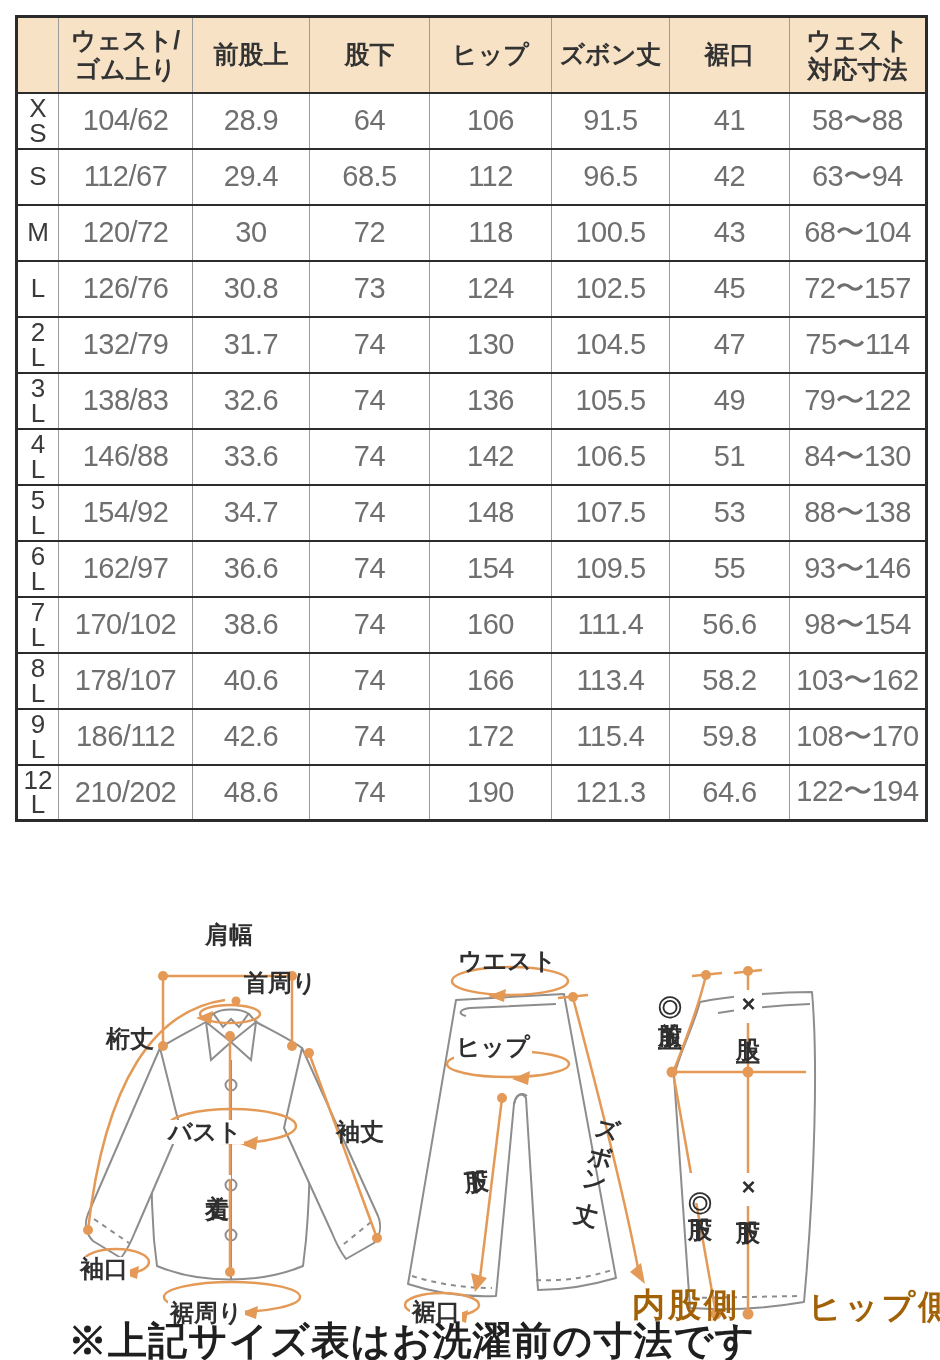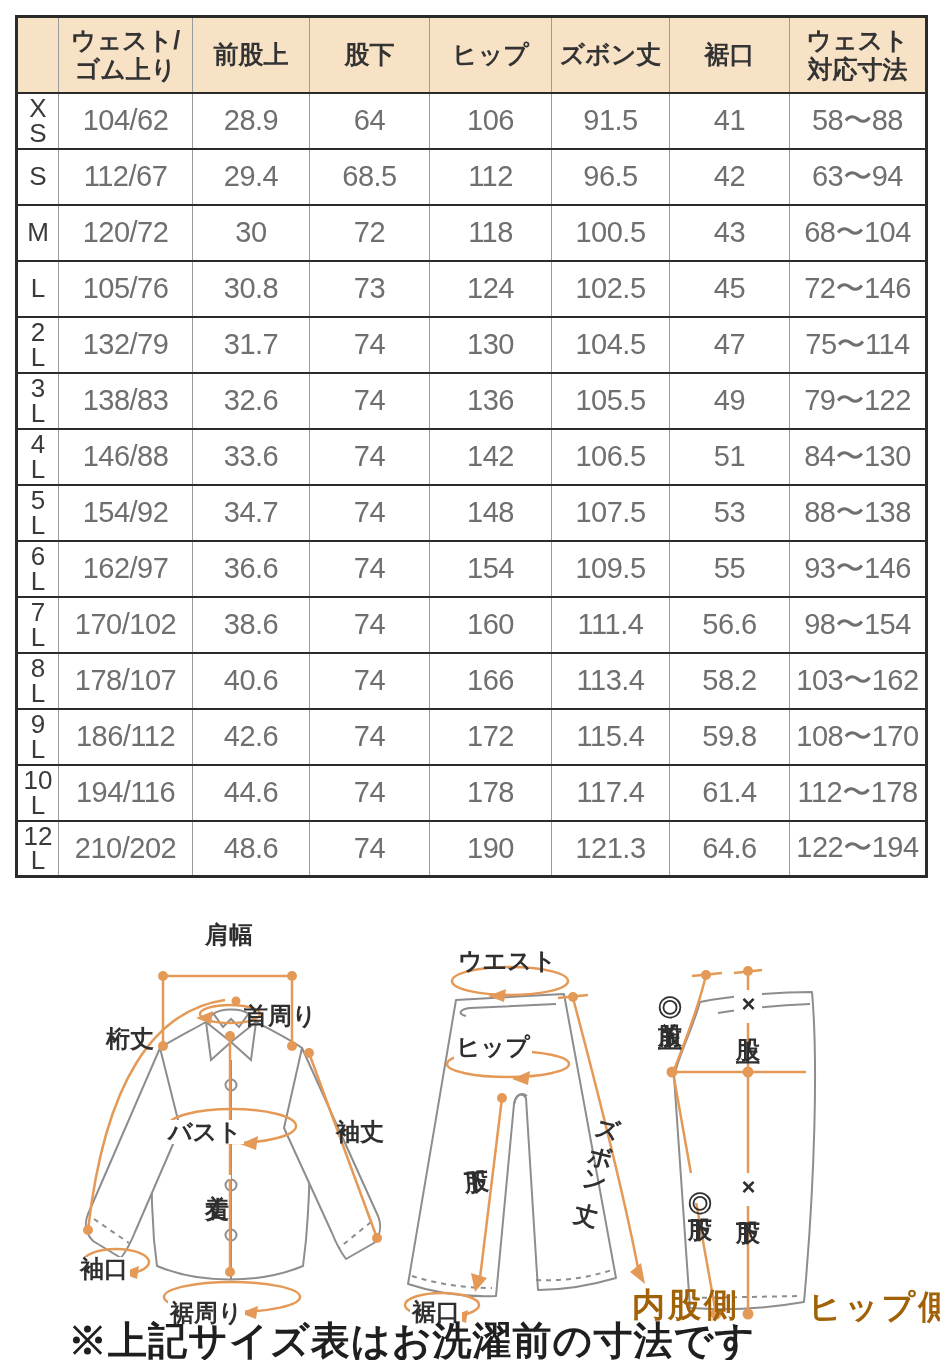--- a/index.html
+++ b/index.html
@@ -118,27 +118,27 @@
           <td class="val">120/72</td>
           <td class="val">30</td>
           <td class="val">72</td>
           <td class="val">118</td>
           <td class="val">100.5</td>
           <td class="val">43</td>
           <td class="val">68〜104</td>
         </tr>
         <tr>
           <td class="size">L</td>
-          <td class="val">105/76</td>
+          <td class="val">126/76</td>
           <td class="val">30.8</td>
           <td class="val">73</td>
           <td class="val">124</td>
           <td class="val">102.5</td>
           <td class="val">45</td>
-          <td class="val">72〜146</td>
+          <td class="val">72〜157</td>
         </tr>
         <tr>
           <td class="size">2
 L</td>
           <td class="val">132/79</td>
           <td class="val">31.7</td>
           <td class="val">74</td>
           <td class="val">130</td>
           <td class="val">104.5</td>
           <td class="val">47</td>
@@ -213,31 +213,20 @@
         <tr>
           <td class="size">9
 L</td>
           <td class="val">186/112</td>
           <td class="val">42.6</td>
           <td class="val">74</td>
           <td class="val">172</td>
           <td class="val">115.4</td>
           <td class="val">59.8</td>
           <td class="val">108〜170</td>
-        </tr>
-        <tr>
-          <td class="size">10
-L</td>
-          <td class="val">194/116</td>
-          <td class="val">44.6</td>
-          <td class="val">74</td>
-          <td class="val">178</td>
-          <td class="val">117.4</td>
-          <td class="val">61.4</td>
-          <td class="val">112〜178</td>
         </tr>
         <tr>
           <td class="size">12
 L</td>
           <td class="val">210/202</td>
           <td class="val">48.6</td>
           <td class="val">74</td>
           <td class="val">190</td>
           <td class="val">121.3</td>
           <td class="val">64.6</td>
@@ -332,21 +321,21 @@
         <path class="o" d="M668,1072 L806,1072"></path>
         <circle class="od" cx="672" cy="1072" r="5.5"></circle>
         <circle class="od" cx="748" cy="1072" r="5.5"></circle>
         <path class="o" d="M674,1078 L716,1314"></path>
         <circle class="od" cx="716" cy="1314" r="5.5"></circle>
         <circle class="od" cx="748" cy="1314" r="5.5"></circle>
       </g>
     </svg>
 
     <div class="dlabel wbg" style="left:203px;top:-12px;">肩幅</div>
-    <div class="dlabel" style="left:244px;top:69px;">首周り</div>
+    <div class="dlabel" style="left:244px;top:36px;">首周り</div>
     <div class="dlabel" style="left:106px;top:92px;">桁丈</div>
     <div class="dlabel wbg" style="left:166px;top:185px;">バスト</div>
     <div class="dlabel vlabel wbg" style="left:203px;top:240px;">着丈</div>
     <div class="dlabel" style="left:336px;top:185px;">袖丈</div>
     <div class="dlabel wbg" style="left:78px;top:322px;">袖口</div>
     <div class="dlabel wbg" style="left:168px;top:366px;">裾周り</div>
 
     <div class="dlabel" style="left:458px;top:14px;">ウエスト</div>
     <div class="dlabel wbg" style="left:454px;top:100px;">ヒップ</div>
     <div class="dlabel vlabel" style="left:592px;top:163px;transform:rotate(14deg);">ズボン丈</div>

